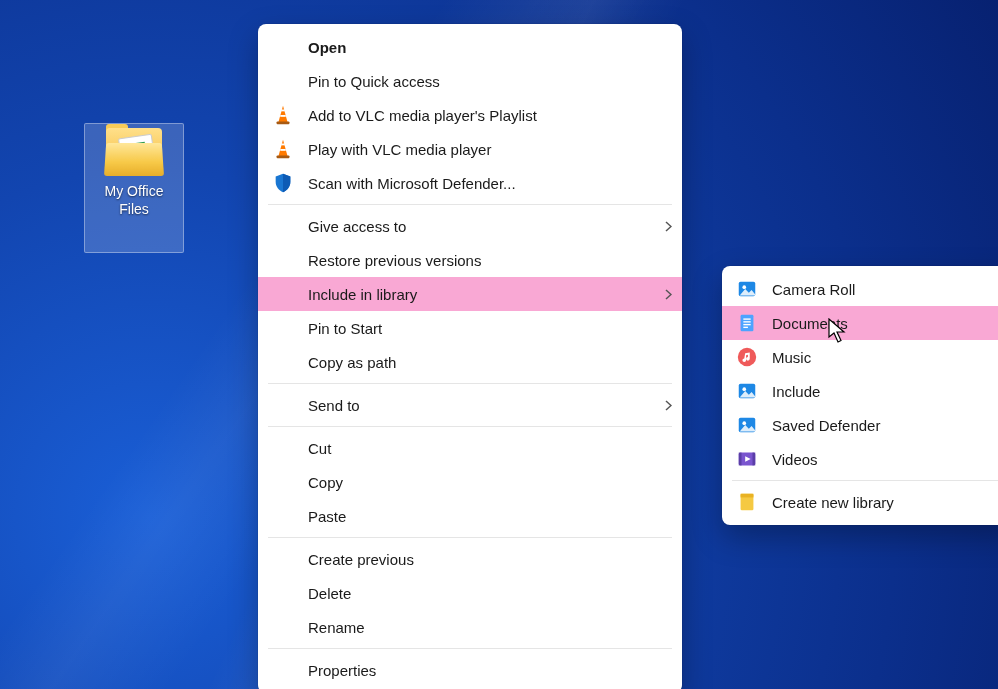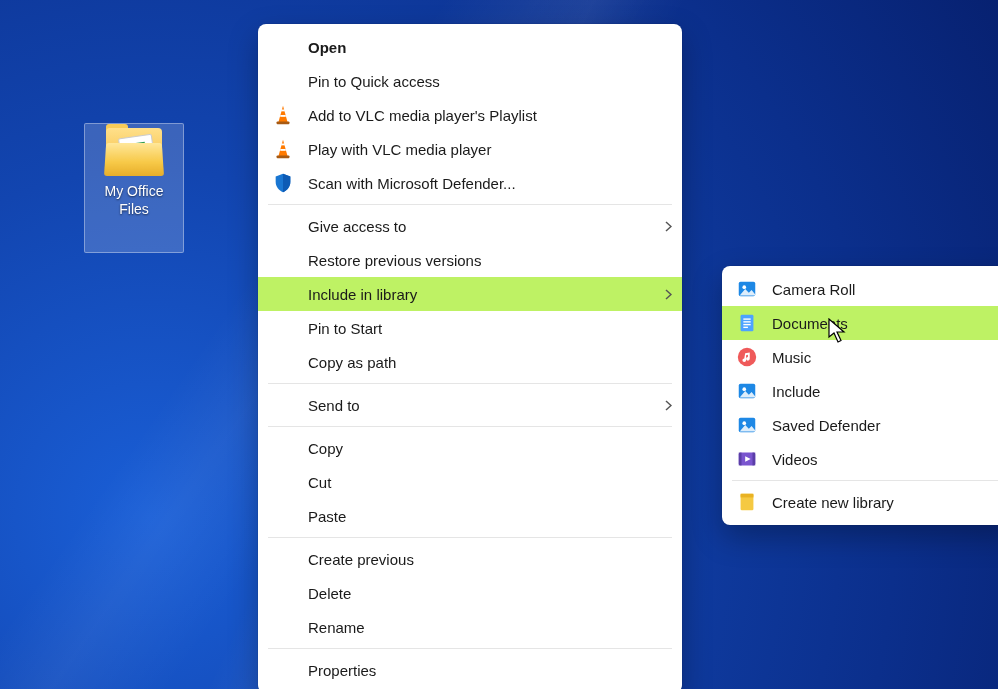--- a/index.html
+++ b/index.html
@@ -80,21 +80,21 @@
     .menu.sub {
       left:722px; top:266px; width:296px;
     }
     .menu-item {
       display:flex; align-items:center;
       height:34px;
       padding:0 10px 0 50px;
       position:relative;
       cursor:default;
     }
-    .menu-item.hl { background:#bef264; }
+    .menu-item.hl { background:#f9a8d4; }
     .menu-item.bold { font-weight:600; }
     .menu-item .txt { flex:1; color:#1a1a1a; }
     .menu-item .chev {
       width:18px; text-align:right; color:#555;
     }
     .menu-item .chev svg { width:7px; height:11px; display:inline-block; }
     .sep { height:1px; margin:4px 10px; background:#e5e5e5; }
 
     .icon-slot {
       position:absolute; left:14px; top:50%; transform:translateY(-50%);
@@ -198,24 +198,24 @@
   <div class="menu-item">
     <span class="txt">Send to</span>
     <span class="chev"><svg viewBox="0 0 7 11">
           <path d="M1 1 L6 5.5 L1 10" fill="none" stroke="#555" stroke-width="1.5"></path>
         </svg></span>
   </div>
 
   <div class="sep"></div>
 
   <div class="menu-item">
+    <span class="txt">Cut</span>
+  </div>
+  <div class="menu-item">
     <span class="txt">Copy</span>
-  </div>
-  <div class="menu-item">
-    <span class="txt">Cut</span>
   </div>
   <div class="menu-item">
     <span class="txt">Paste</span>
   </div>
 
   <div class="sep"></div>
 
   <div class="menu-item">
     <span class="txt">Create previous</span>
   </div>

